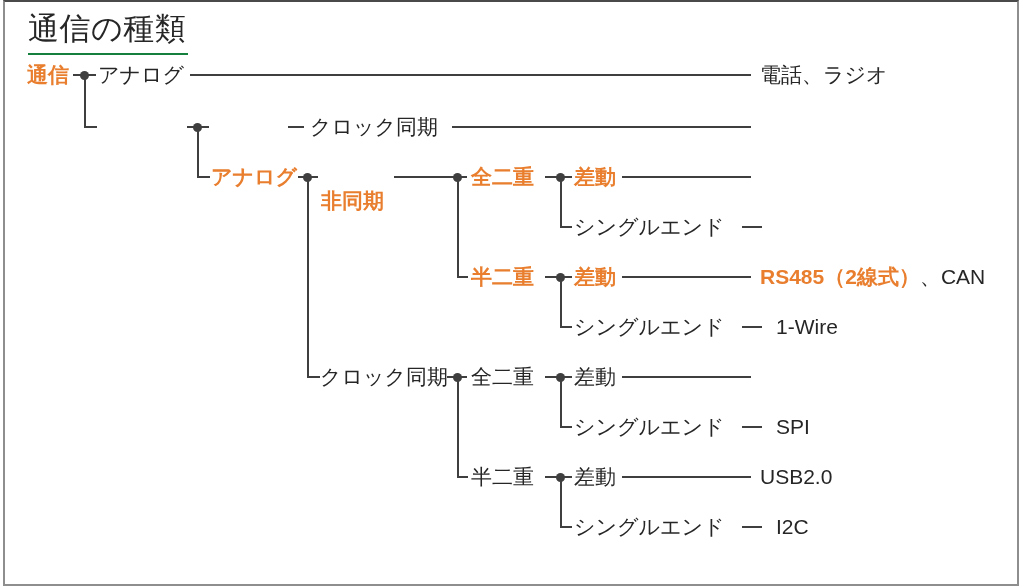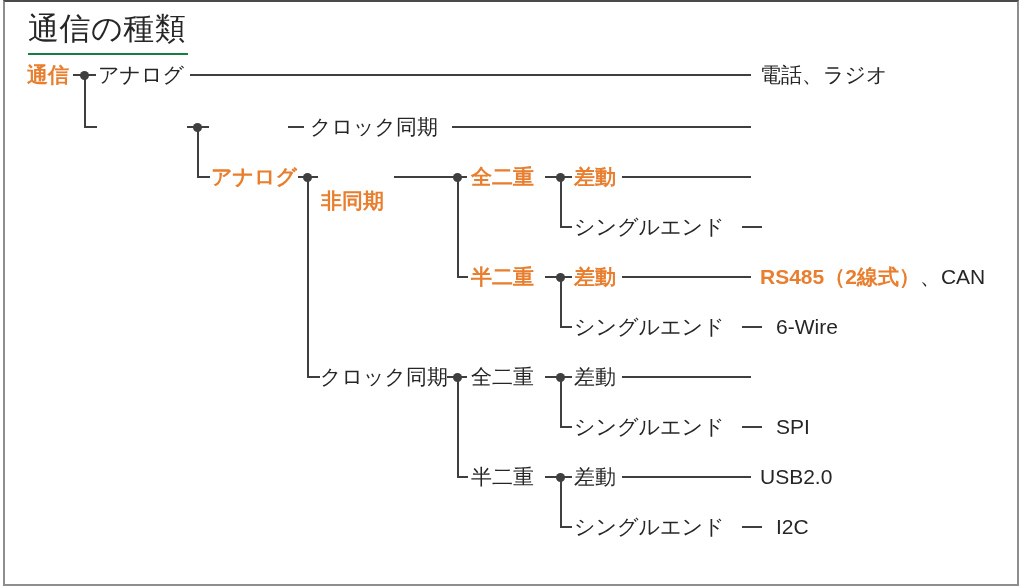--- a/index.html
+++ b/index.html
@@ -114,21 +114,21 @@
   <div class="dot" style="left:556px;top:273px;"></div>
   <div class="vline" style="left:560px;top:277px;height:51px;"></div>
   <div class="hline" style="left:560px;top:326px;width:12px;"></div>
 
   <div class="node orange" style="left:574px;top:262px;">差動</div>
   <div class="hline" style="left:622px;top:276px;width:129px;"></div>
   <div class="leaf orange" style="left:760px;top:262px;"><span>RS485（2線式）</span><span class="suffix">、CAN</span></div>
 
   <div class="node" style="left:574px;top:312px;">シングルエンド</div>
   <div class="hline" style="left:742px;top:326px;width:20px;"></div>
-  <div class="leaf" style="left:776px;top:312px;">6-Wire</div>
+  <div class="leaf" style="left:776px;top:312px;">1-Wire</div>
 
   <div class="node" style="left:320px;top:362px;">クロック同期</div>
   <div class="hline" style="left:447px;top:376px;width:20px;"></div>
   <div class="dot" style="left:453px;top:373px;"></div>
   <div class="vline" style="left:457px;top:377px;height:101px;"></div>
   <div class="hline" style="left:457px;top:476px;width:11px;"></div>
 
   <div class="node" style="left:471px;top:362px;">全二重</div>
   <div class="hline" style="left:545px;top:376px;width:27px;"></div>
   <div class="dot" style="left:556px;top:373px;"></div>

